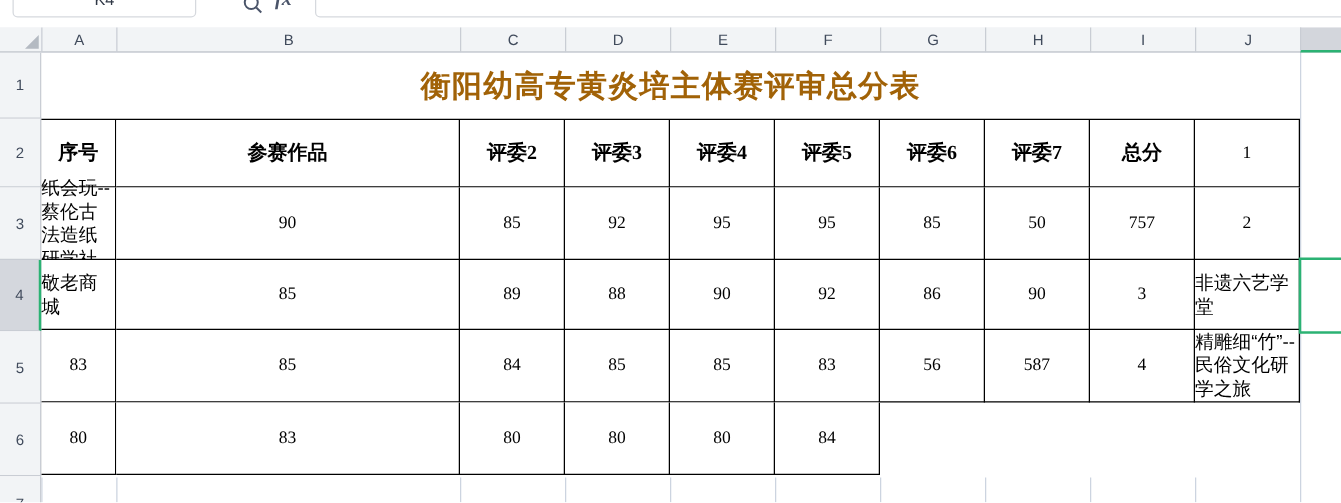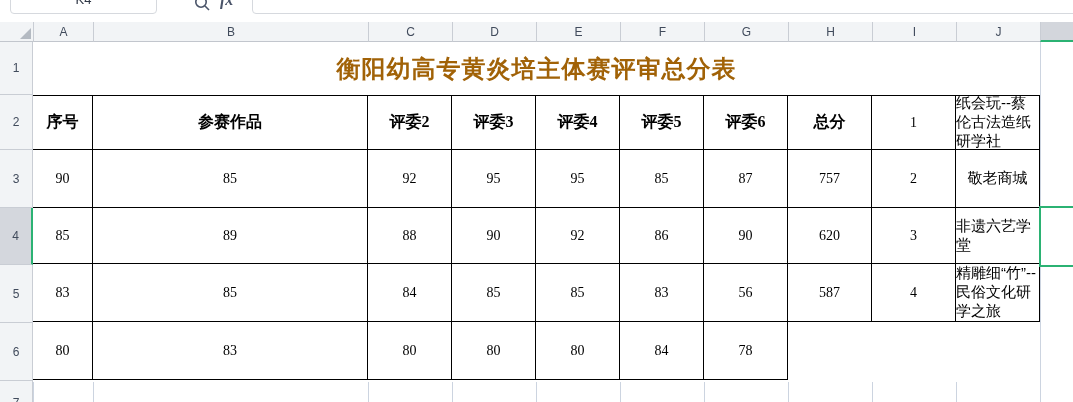--- a/index.html
+++ b/index.html
@@ -142,61 +142,60 @@
 
   <div class="tbl">
 
     <div class="cell hcell">序号</div>
     <div class="cell hcell">参赛作品</div>
     <div class="cell hcell">评委2</div>
     <div class="cell hcell">评委3</div>
     <div class="cell hcell">评委4</div>
     <div class="cell hcell">评委5</div>
     <div class="cell hcell">评委6</div>
+    <div class="cell hcell">评委7</div>
     <div class="cell hcell">总分</div>
 
     <div class="cell">1</div>
     <div class="cell tcell">纸会玩--蔡伦古法造纸研学社</div>
     <div class="cell">90</div>
     <div class="cell">85</div>
     <div class="cell">92</div>
     <div class="cell">95</div>
     <div class="cell">95</div>
     <div class="cell">85</div>
-    <div class="cell">87</div>
+    <div class="cell">50</div>
     <div class="cell">757</div>
 
     <div class="cell">2</div>
     <div class="cell tcell">敬老商城</div>
     <div class="cell">85</div>
     <div class="cell">89</div>
     <div class="cell">88</div>
     <div class="cell">90</div>
     <div class="cell">92</div>
     <div class="cell">86</div>
     <div class="cell">90</div>
-    <div class="cell">620</div>
 
     <div class="cell">3</div>
     <div class="cell tcell">非遗六艺学堂</div>
     <div class="cell">83</div>
     <div class="cell">85</div>
     <div class="cell">84</div>
     <div class="cell">85</div>
     <div class="cell">85</div>
     <div class="cell">83</div>
     <div class="cell">56</div>
     <div class="cell">587</div>
 
     <div class="cell">4</div>
     <div class="cell tcell">精雕细“竹”--民俗文化研学之旅</div>
     <div class="cell">80</div>
     <div class="cell">83</div>
     <div class="cell">80</div>
     <div class="cell">80</div>
     <div class="cell">80</div>
     <div class="cell">84</div>
-    <div class="cell">78</div>
   </div>
 
   <div class="selbox"></div>
 
 </div>
 
 </body></html>

